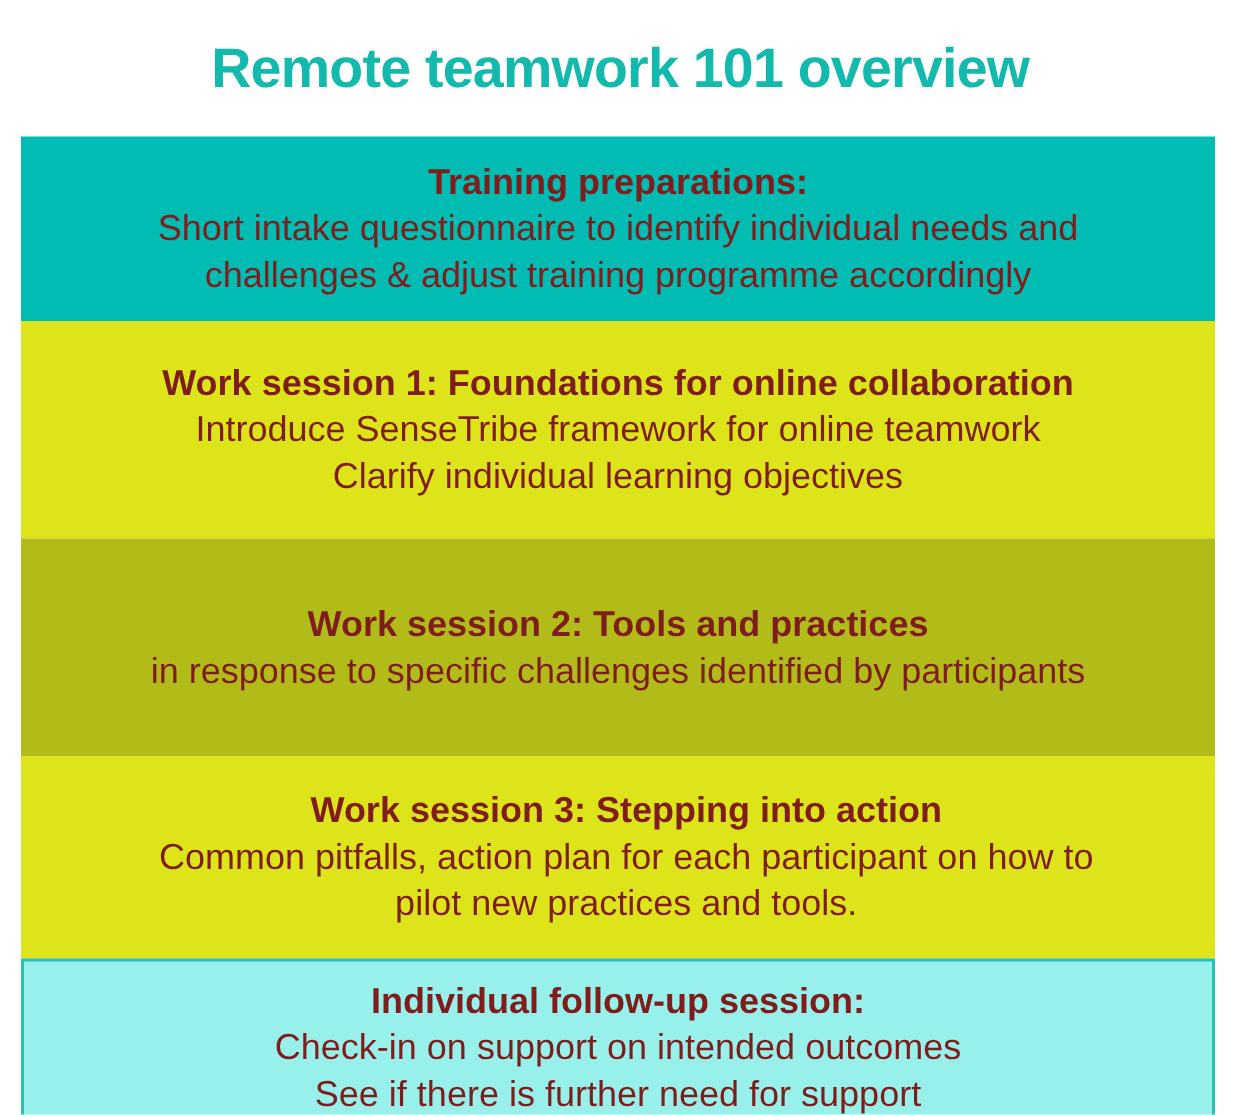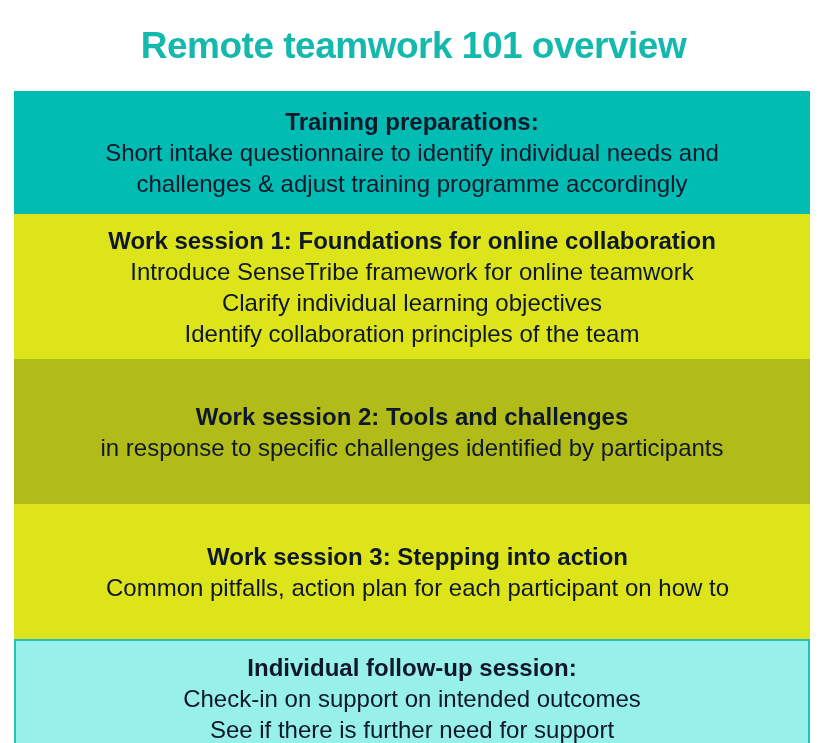--- a/index.html
+++ b/index.html
@@ -29,21 +29,21 @@
   .stack {
     margin-left: 14px;
     width: 796px;
   }
   .block {
     box-sizing: border-box;
     display: flex;
     flex-direction: column;
     justify-content: center;
     text-align: center;
-    color: #0f172a;
+    color: #7f1d1d;
     font-size: 24px;
     line-height: 31px;
     padding: 0 4px;
   }
   .block .heading {
     font-weight: bold;
   }
   .s1 { height: 123px; }
   .s2 { height: 145px; }
   .s3 { height: 145px; }
@@ -62,31 +62,31 @@
     <section class="block s1" style="background-color: rgb(0, 188, 178);">
       <div class="heading">Training preparations:</div>
       <div class="line">Short intake questionnaire to identify individual needs and</div>
       <div class="line">challenges &amp; adjust training programme accordingly</div>
     </section>
 
     <section class="block s2" style="background-color: rgb(221, 228, 26);">
       <div class="heading">Work session 1: Foundations for online collaboration</div>
       <div class="line">Introduce SenseTribe framework for online teamwork</div>
       <div class="line">Clarify individual learning objectives</div>
-      <div class="line">Identify collaboration principles of the team</div>
     </section>
 
     <section class="block s3" style="background-color: rgb(178, 188, 25);">
-      <div class="heading">Work session 2: Tools and challenges</div>
+      <div class="heading">Work session 2: Tools and practices</div>
       <div class="line">in response to specific challenges identified by participants</div>
     </section>
 
     <section class="block s4" style="background-color: rgb(221, 228, 26); padding-left: 15px;">
       <div class="heading">Work session 3: Stepping into action</div>
       <div class="line">Common pitfalls, action plan for each participant on how to</div>
+      <div class="line">pilot new practices and tools.</div>
     </section>
 
     <section class="block s5" style="background-color: rgb(151, 240, 233); border-color: rgb(43, 191, 185);">
       <div class="heading">Individual follow-up session:</div>
       <div class="line">Check-in on support on intended outcomes</div>
       <div class="line">See if there is further need for support</div>
     </section>
 
   </div>
 </div>

